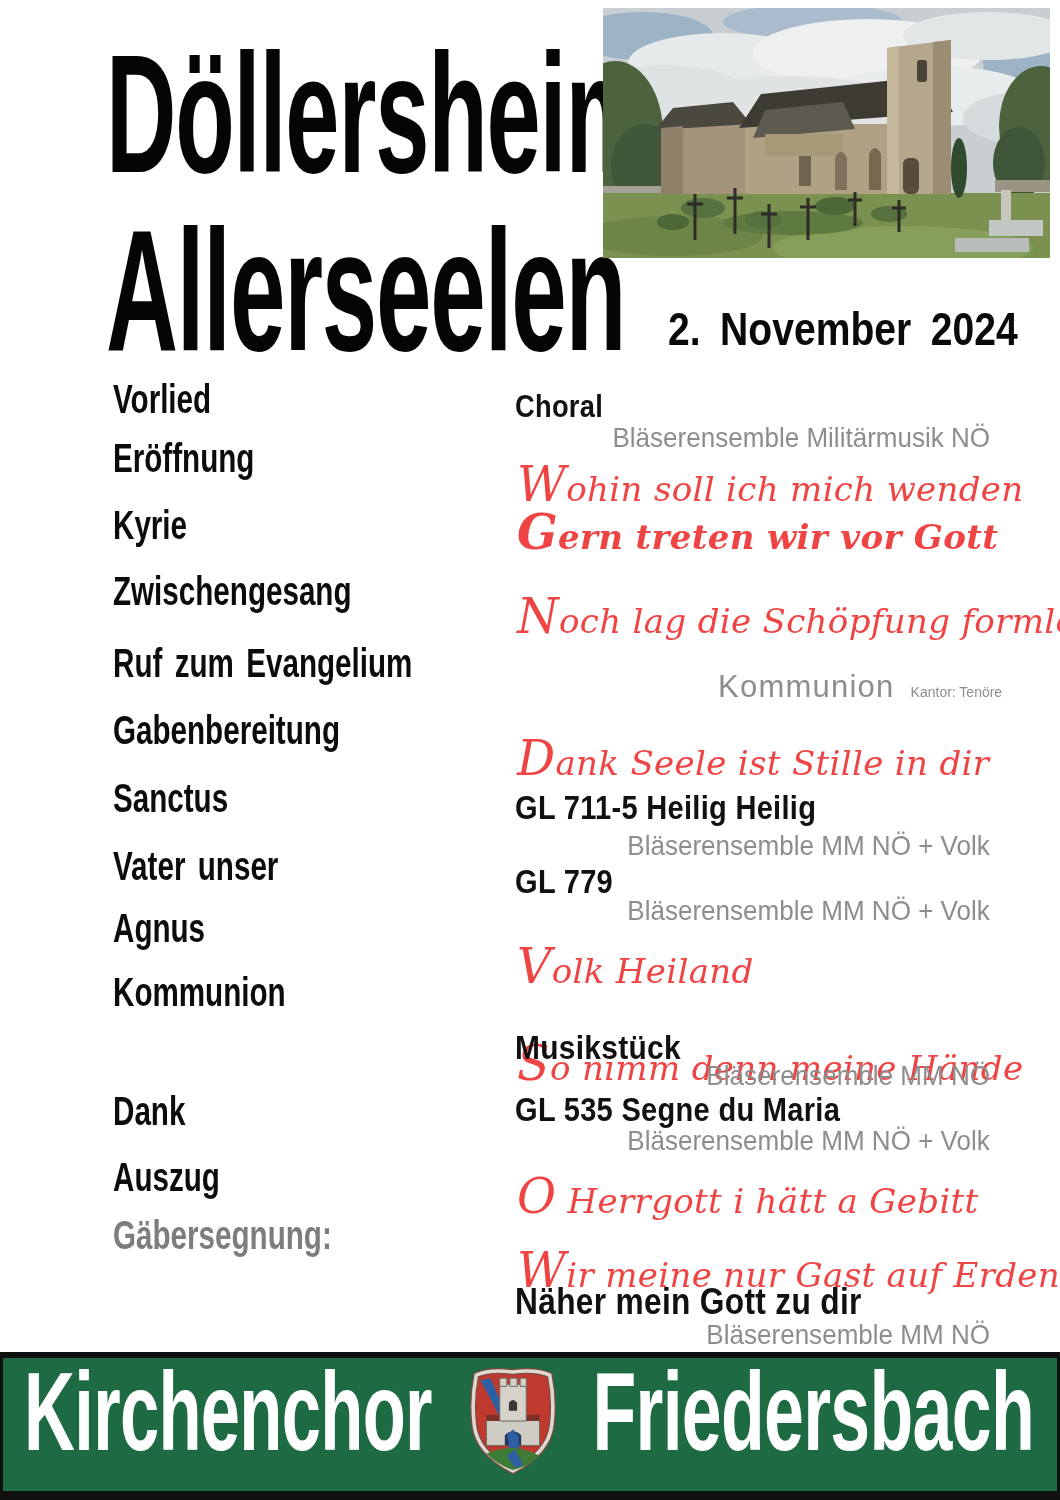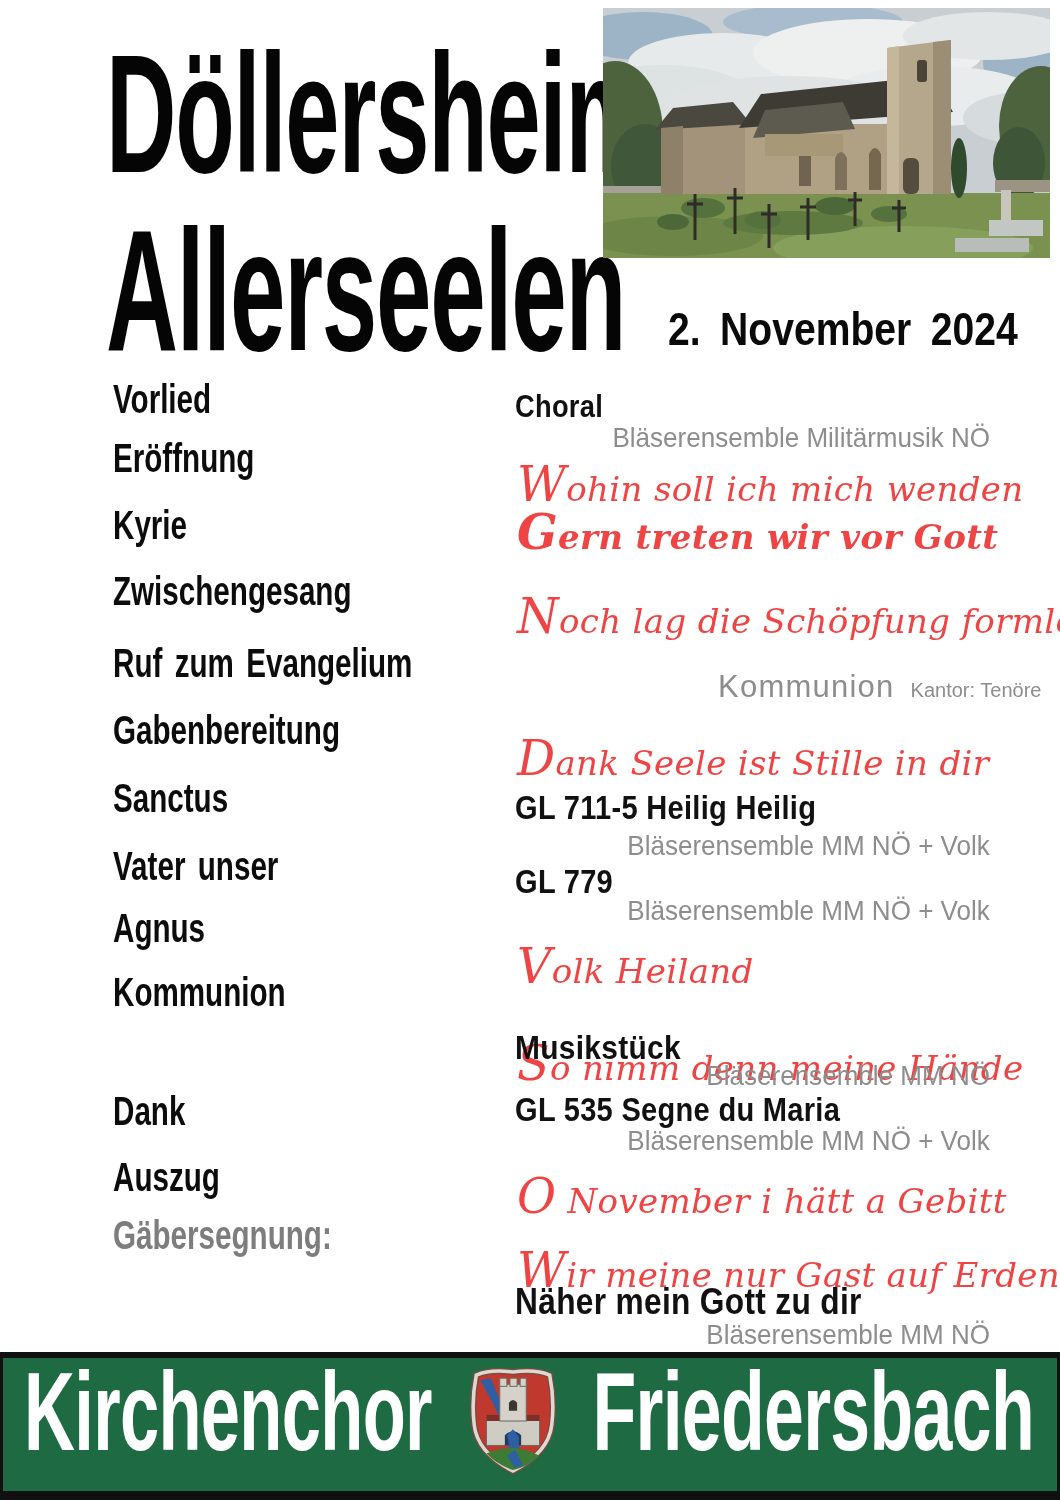--- a/index.html
+++ b/index.html
@@ -35,21 +35,21 @@
     position:absolute;right:70px;font-size:28px;color:var(--muted-gray,#8d8d8d);line-height:1;
     transform:scaleX(.93);transform-origin:right top;white-space:nowrap;
   }
   .music-script{
     position:absolute;left:517px;font-family:"DejaVu Serif", serif;font-style:italic;
     font-size:34px;color:#ef4444;line-height:1;white-space:nowrap;letter-spacing:.01em;
   }
   .music-script::first-letter{font-size:1.4em;}
   .music-hallelujah{position:absolute;left:718px;color:var(--muted-gray,#8d8d8d);line-height:1;white-space:nowrap;}
   .hal-main{font-size:31px;letter-spacing:.04em;}
-  .hal-suffix{font-size:20px;margin-left:16px;}
+  .hal-suffix{font-size:14px;margin-left:16px;}
   
   .banner{
     position:absolute;left:0;top:1352px;width:1060px;height:148px;box-sizing:border-box;
     background:var(--banner-green,#1e6b43);
     border-top:6px solid #101010;border-bottom:9px solid #101010;
     border-left:3px solid #101010;border-right:3px solid #101010;
   }
   .banner-word{
     position:absolute;top:1356px;font-weight:bold;font-size:112px;color:#ffffff;line-height:1;
     white-space:nowrap;letter-spacing:-.01em;
@@ -170,21 +170,21 @@
       <div class="music-heading" style="top: 791px;">GL 711-5 Heilig Heilig</div>
       <div class="music-credit" style="top: 832px;">Bläserensemble MM NÖ + Volk</div>
       <div class="music-heading" style="top: 865px;">GL 779</div>
       <div class="music-credit" style="top: 897px;">Bläserensemble MM NÖ + Volk</div>
       <div class="music-script" style="top: 943px;">Volk Heiland</div>
       <div class="music-script" style="top: 996px; margin-top: 44px;">So nimm denn meine Hände</div>
       <div class="music-heading" style="top: 1030px; font-size: 34px;">Musikstück</div>
       <div class="music-credit" style="top: 1062px;">Bläserensemble MM NÖ</div>
       <div class="music-heading" style="top: 1093px;">GL 535 Segne du Maria</div>
       <div class="music-credit" style="top: 1127px;">Bläserensemble MM NÖ + Volk</div>
-      <div class="music-script" style="top: 1173px;">O November i hätt a Gebitt</div>
+      <div class="music-script" style="top: 1173px;">O Herrgott i hätt a Gebitt</div>
       <div class="music-script" style="top: 1247px;">Wir meine nur Gast auf Erden</div>
       <div class="music-heading" style="top: 1284px; font-size: 36px;">Näher mein Gott zu dir</div>
       <div class="music-credit" style="top: 1321px;">Bläserensemble MM NÖ</div>
     </div>
 
   <div class="banner"></div>
   <div class="banner-word left">Kirchenchor</div>
   <div class="banner-word right">Friedersbach</div>
 
   <svg class="crest" viewBox="0 0 88 104">

